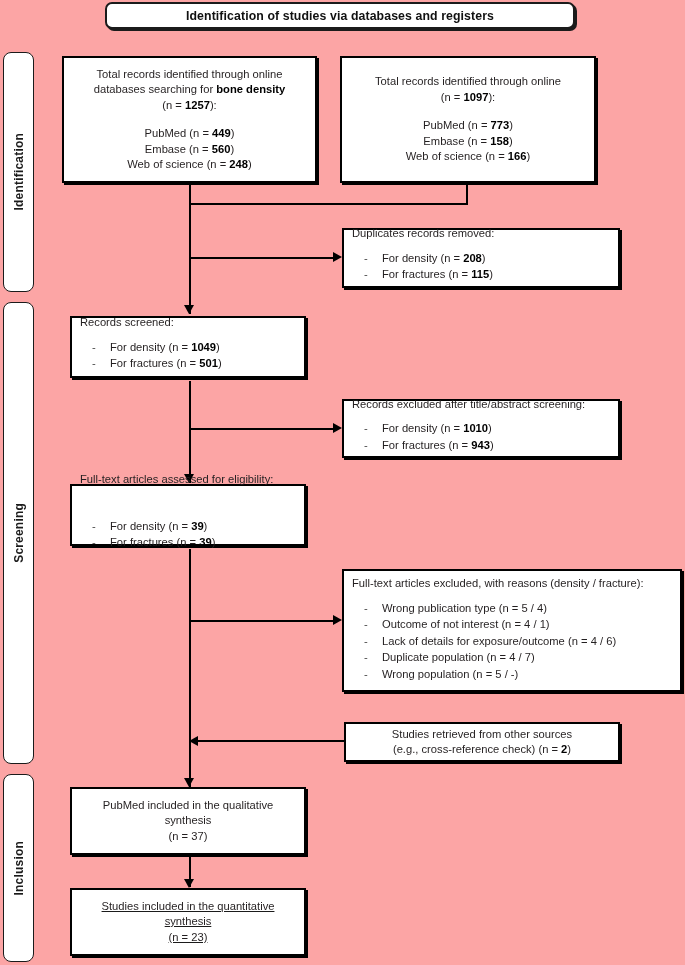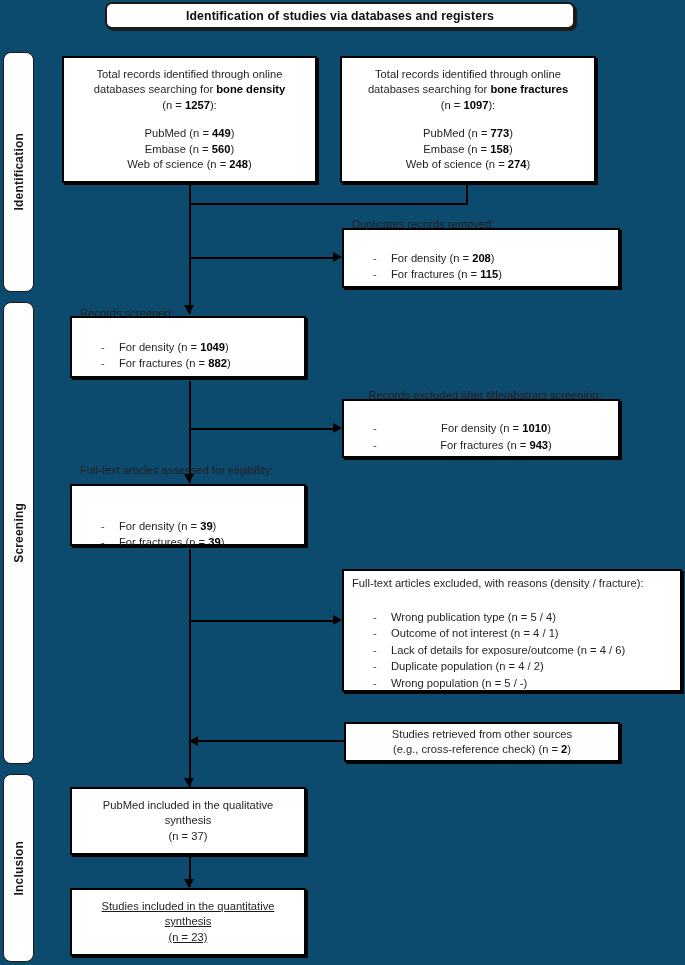--- a/index.html
+++ b/index.html
@@ -6,21 +6,21 @@
   body{
     font-family:"Liberation Sans", sans-serif;
     color:#1b1b1b;
     -webkit-font-smoothing:antialiased;
   }
   #page{
     position:relative;
     width:685px;
     height:965px;
     overflow:hidden;
-    background:#0c4a6e;
+    background:#fca5a5;
   }
 
   
   .box{
     position:absolute;
     box-sizing:border-box;
     background:#fff;
     border:2px solid #000;
     box-shadow:2px 2px 0 0 #000;
     display:flex;
@@ -87,21 +87,21 @@
 
   
   .ln-v,.ln-h{position:absolute;background:#000;z-index:1;}
   .ln-v{width:2px;}
   .ln-h{height:2px;}
   .arrow-d,.arrow-r,.arrow-l{position:absolute;width:0;height:0;z-index:2;}
   .arrow-d{border-left:5.5px solid transparent;border-right:5.5px solid transparent;border-top:9px solid #000;}
   .arrow-r{border-top:5.5px solid transparent;border-bottom:5.5px solid transparent;border-left:9px solid #000;}
   .arrow-l{border-top:5.5px solid transparent;border-bottom:5.5px solid transparent;border-right:9px solid #000;}
 
-  ul.dash{margin:17px;padding:0;list-style:none;}
+  ul.dash{margin:8px;padding:0;list-style:none;}
   ul.dash li{
     font-size:11.2px;
     line-height:16.5px;
     color:#231f20;
     white-space:nowrap;
     padding-left:22px;
     position:relative;
   }
   ul.dash li:before{
     content:"-";
@@ -165,45 +165,44 @@
     <div class="ln"><span>databases searching for </span><b>bone density</b></div>
     <div class="ln"><span>(n = </span><b>1257</b><span>):</span></div>
     <div class="ln" style="height:13px;"></div>
     <div class="ln"><span>PubMed (n = </span><b>449</b><span>)</span></div>
     <div class="ln"><span>Embase (n = </span><b>560</b><span>)</span></div>
     <div class="ln"><span>Web of science (n = </span><b>248</b><span>)</span></div>
   </div>
 
   <div class="box ctr pad" style="left:340px;top:56px;width:256px;height:127px;">
     <div class="ln">Total records identified through online</div>
-    <div class="ln"><span>databases searching for </span><b>bone fractures</b></div>
     <div class="ln"><span>(n = </span><b>1097</b><span>):</span></div>
     <div class="ln" style="height:13px;"></div>
     <div class="ln"><span>PubMed (n = </span><b>773</b><span>)</span></div>
     <div class="ln"><span>Embase (n = </span><b>158</b><span>)</span></div>
-    <div class="ln"><span>Web of science (n = </span><b>274</b><span>)</span></div>
+    <div class="ln"><span>Web of science (n = </span><b>166</b><span>)</span></div>
   </div>
 
   <div class="box" style="left:342px;top:228px;width:278px;height:60px;padding-left:8px;">
     <div class="hdr">Duplicates records removed:</div>
     <ul class="dash">
       <li><span>For density (n = </span><b>208</b><span>)</span></li>
       <li><span>For fractures (n = </span><b>115</b><span>)</span></li>
     </ul>
   </div>
 
   <div class="box" style="left:70px;top:316px;width:236px;height:62px;padding-left:8px;">
     <div class="hdr">Records screened:</div>
     <ul class="dash">
       <li><span>For density (n = </span><b>1049</b><span>)</span></li>
-      <li><span>For fractures (n = </span><b>882</b><span>)</span></li>
-    </ul>
-  </div>
-
-  <div class="box" style="left:342px;top:399px;width:278px;height:59px;padding-left:8px;text-align:center;">
+      <li><span>For fractures (n = </span><b>501</b><span>)</span></li>
+    </ul>
+  </div>
+
+  <div class="box" style="left:342px;top:399px;width:278px;height:59px;padding-left:8px;">
     <div class="hdr">Records excluded after title/abstract screening:</div>
     <ul class="dash">
       <li><span>For density (n = </span><b>1010</b><span>)</span></li>
       <li><span>For fractures (n = </span><b>943</b><span>)</span></li>
     </ul>
   </div>
 
   <div class="box" style="left:70px;top:484px;width:236px;height:62px;padding-left:8px;gap:22px;">
     <div class="hdr">Full-text articles assessed for eligibility:</div>
     <ul class="dash">
@@ -211,21 +210,21 @@
       <li><span>For fractures (n = </span><b>39</b><span>)</span></li>
     </ul>
   </div>
 
   <div class="box" style="left:342px;top:569px;width:340px;height:123px;padding-left:8px;justify-content:flex-start;padding-top:4px;">
     <div class="hdr">Full-text articles excluded, with reasons (density / fracture):</div>
     <ul class="dash">
       <li>Wrong publication type (n = 5 / 4)</li>
       <li>Outcome of not interest (n = 4 / 1)</li>
       <li>Lack of details for exposure/outcome (n = 4 / 6)</li>
-      <li>Duplicate population (n = 4 / 2)</li>
+      <li>Duplicate population (n = 4 / 7)</li>
       <li>Wrong population (n = 5 / -)</li>
     </ul>
   </div>
 
   <div class="box ctr pad" style="left:344px;top:722px;width:276px;height:40px;">
     <div class="ln">Studies retrieved from other sources</div>
     <div class="ln"><span>(e.g., cross-reference check) (n = </span><b>2</b><span>)</span></div>
   </div>
 
   <div class="box ctr pad" style="left:70px;top:787px;width:236px;height:68px;">

